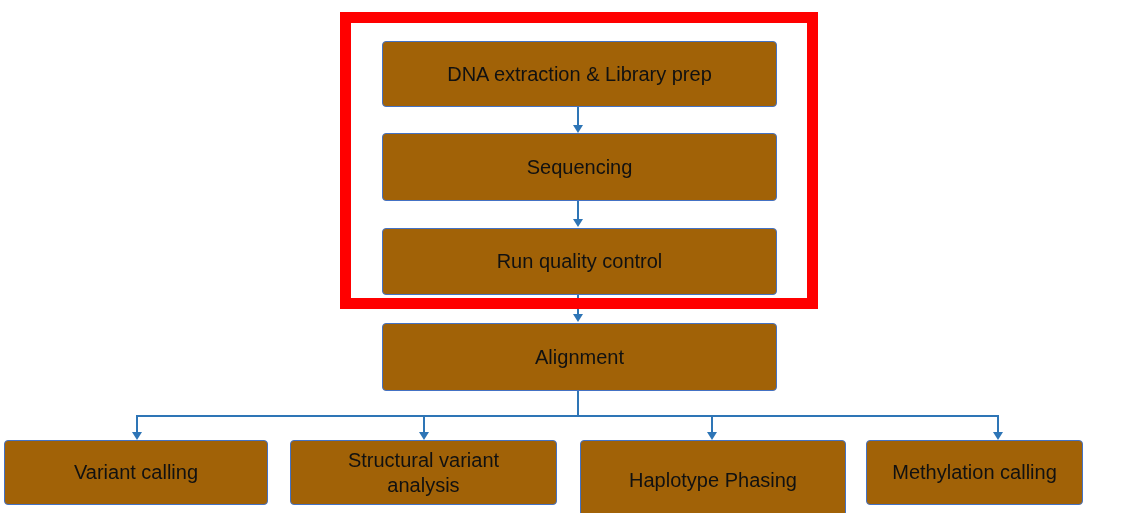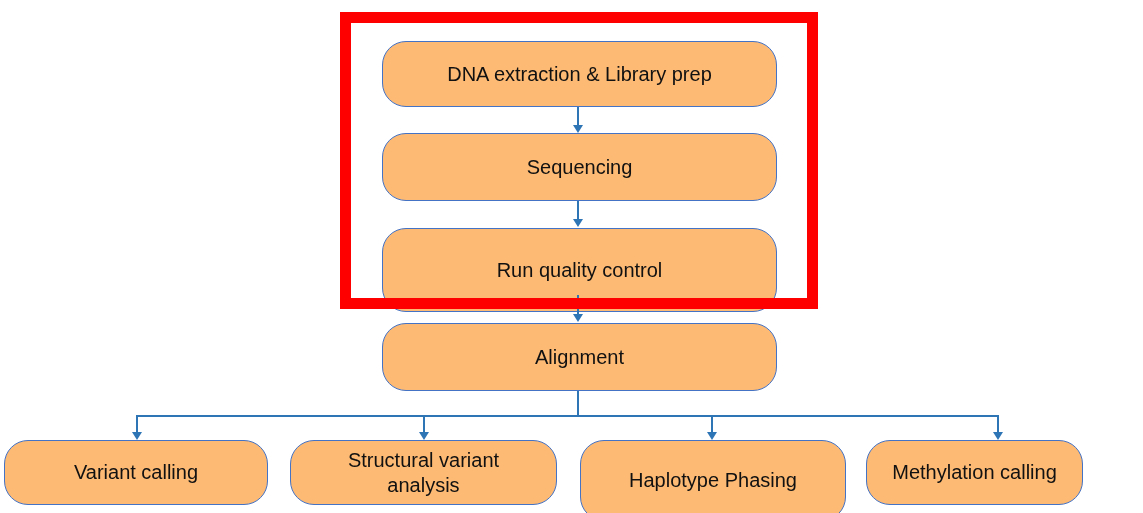--- a/index.html
+++ b/index.html
@@ -8,22 +8,22 @@
     --highlight:#FF0000;
     --text:#111111;
     --background:#FFFFFF;
   }
   html,body{margin:0;padding:0;background:var(--background);}
   .canvas{
     position:relative;width:1143px;height:513px;background:var(--background);
     overflow:hidden;font-family:"Liberation Sans",sans-serif;color:var(--text);
   }
   .node{
-    position:absolute;background:#fdba74;border:1.5px solid var(--box-border);
-    border-radius:24px;display:flex;align-items:center;justify-content:center;
+    position:absolute;background:#a16207;border:1.5px solid var(--box-border);
+    border-radius:4px;display:flex;align-items:center;justify-content:center;
     text-align:center;font-size:20px;line-height:1.25;color:var(--text);
     box-sizing:border-box;
   }
   .vline{position:absolute;width:2px;background:var(--connector);}
   .hline{position:absolute;height:2px;background:var(--connector);}
   .arrowhead-down{
     position:absolute;width:0;height:0;
     border-left:5px solid transparent;border-right:5px solid transparent;
     border-top:8px solid var(--connector);
   }
@@ -41,21 +41,21 @@
 <div class="canvas">
 
   <div class="node pad-wide" style="left:382px;top:41px;width:395px;height:66px;">
     <span>DNA extraction &amp; Library prep</span>
   </div>
 
   <div class="node pad-wide" style="left:382px;top:133px;width:395px;height:68px;text-align:right;">
     <span>Sequencing</span>
   </div>
 
-  <div class="node pad-wide" style="left:382px;top:228px;width:395px;height:84px;">
+  <div class="node pad-wide" style="left:382px;top:228px;width:395px;height:67px;">
     <span>Run quality control</span>
   </div>
 
   <div class="node pad-wide" style="left:382px;top:323px;width:395px;height:68px;">
     <span>Alignment</span>
   </div>
 
   <div>
     <div class="vline" style="left:577px;top:107px;height:19px;"></div>
     <div class="arrowhead-down" style="left:573px;top:125px;"></div>

